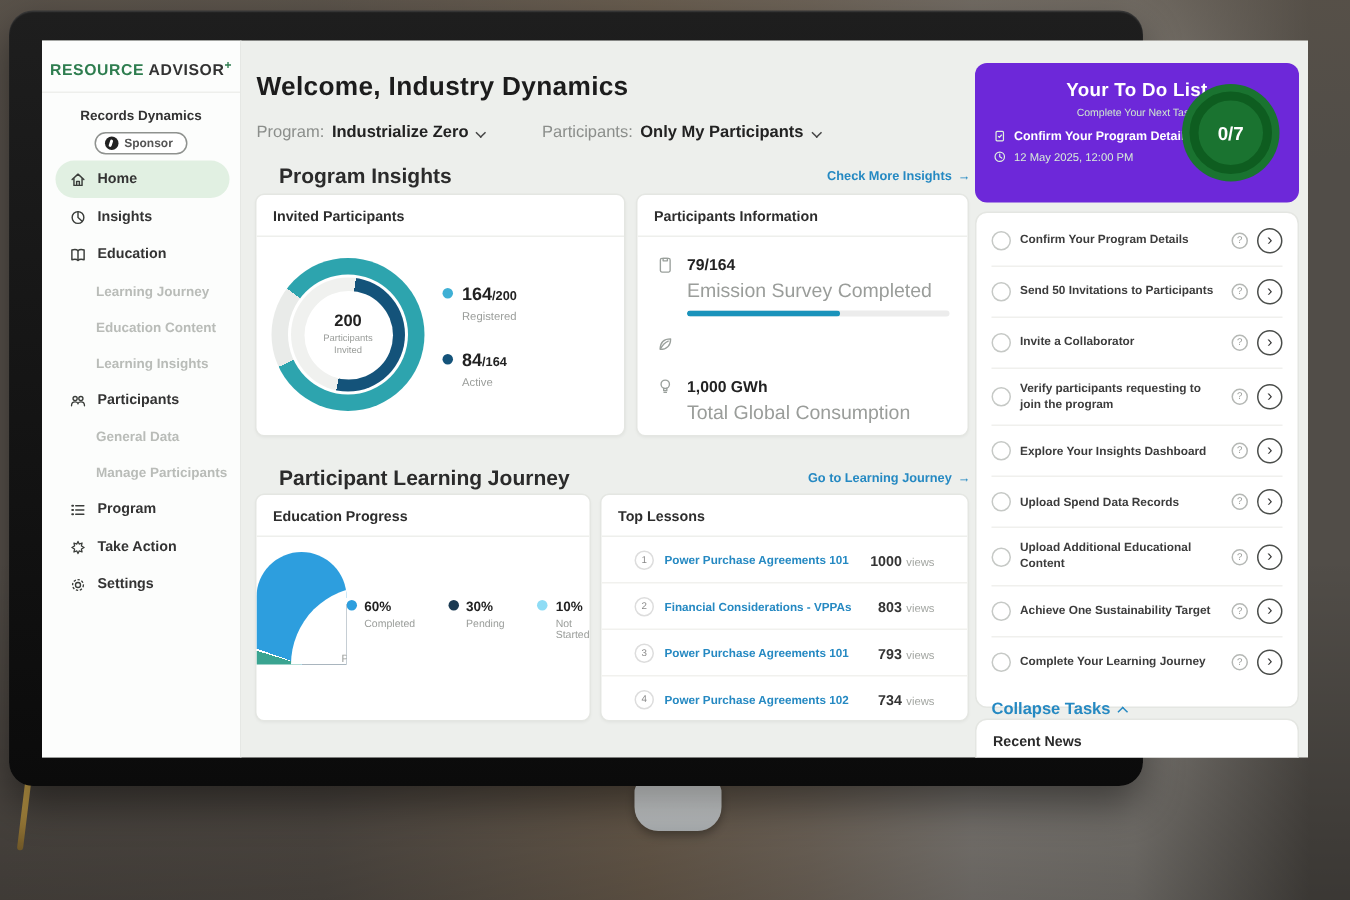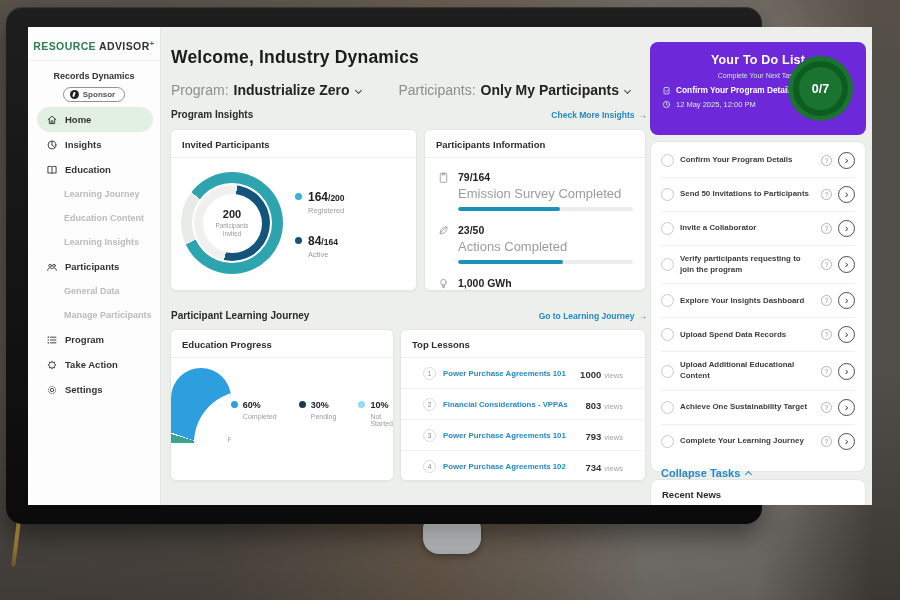--- a/index.html
+++ b/index.html
@@ -42,28 +42,28 @@
   .menu { position:absolute; top:80px; left:9px; right:7px; }
   .mi { display:flex; align-items:center; gap:7px; height:25px; padding:0 9px; border-radius:13px;
     font-size:9.5px; font-weight:bold; color:#333; cursor:pointer; white-space:nowrap; }
   .mi.sub { height:24px; padding-left:27px; color:#b9bcb8; font-size:9px; }
   .mi.active { background:#e1f0e2; }
   .mic { width:12px; height:12px; display:flex; color:#3a3d3a; flex:none; }
   .mic svg { width:12px; height:12px; }
 
   
   .h1 { position:absolute; left:143px; top:20px; font-size:17.5px; font-weight:bold; color:#1c1c1c; letter-spacing:.2px; }
-  .filters { position:absolute; left:143px; top:55px; font-size:14px; display:flex; align-items:center; }
+  .filters { position:absolute; left:143px; top:55px; font-size:11px; display:flex; align-items:center; }
   .flabel { color:#8b8e8b; } .fvalue { color:#222; font-weight:bold; margin-left:5px; }
   .fgroup2 { margin-left:38px; display:flex; align-items:center; }
   .chev { display:inline-block; width:5px; height:5px; border-right:1.5px solid #444; border-bottom:1.5px solid #444;
     transform:rotate(45deg); margin-left:6px; vertical-align:2px; }
   .sec { position:absolute; left:143px; width:476px; display:flex; justify-content:space-between; align-items:center; }
   .sec1 { top:82px; } .sec2 { top:283px; }
-  .sec .st { font-size:10px; font-weight:bold; color:#2b2b2b; }
+  .sec .st { font-size:14px; font-weight:bold; color:#2b2b2b;margin-left:15px; }
   .seclink { font-size:8.5px; font-weight:bold; color:#2589c2; cursor:pointer; }
   .seclink .arr { margin-left:4px; }
 
   .card { position:absolute; background:#fff; border:1px solid #e4e6e2; border-radius:6px; box-shadow:0 1px 2px rgba(0,0,0,.04); overflow:hidden; }
   .card-title { font-size:9.5px; font-weight:bold; color:#2d2d2d; padding:9px 11px 7px; border-bottom:1px solid #eeefec; }
 
   .card-invited { left:142px; top:102px; width:247px; height:162px; }
   .inv-body { display:flex; align-items:center; gap:12px; padding:14px 10px; }
   .donut { width:102px; height:102px; border-radius:50%; flex:none;
     background:conic-gradient(from 245deg,#e9ebe9 0 62deg,#2da4ae 62deg 360deg);
@@ -309,27 +309,20 @@
           <div class="ptrack">
               <div class="pfill" style="width: 58%;"></div>
             </div>
         </span>
       </div>
       <div class="inforow">
         <span class="ic"><svg viewBox="0 0 20 20" fill="none" stroke="currentColor" stroke-width="1.4" stroke-linejoin="round">
               <path d="M15.5 4.5 C8.5 4.5 4.8 8.5 4.8 15.2 C11.2 15.2 15.5 11.5 15.5 4.5 Z"></path>
               <path d="M4.8 15.2 C7 11 10 8 13.5 6.5"></path>
             </svg></span>
-        <span class="itxt">
-          <span class="ival">23/50</span>
-          <div class="ilab">Actions Completed</div>
-          <div class="ptrack">
-              <div class="pfill" style="width: 60%;"></div>
-            </div>
-        </span>
       </div>
       <div class="inforow">
         <span class="ic"><svg viewBox="0 0 20 20" fill="none" stroke="currentColor" stroke-width="1.4" stroke-linecap="round">
               <circle cx="10" cy="8" r="4.3"></circle>
               <path d="M8.4 12 V14.5 H11.6 V12 M8.8 16.3 H11.2"></path>
             </svg></span>
         <span class="itxt">
           <span class="ival">1,000 GWh</span>
           <div class="ilab">Total Global Consumption</div>
         </span>

